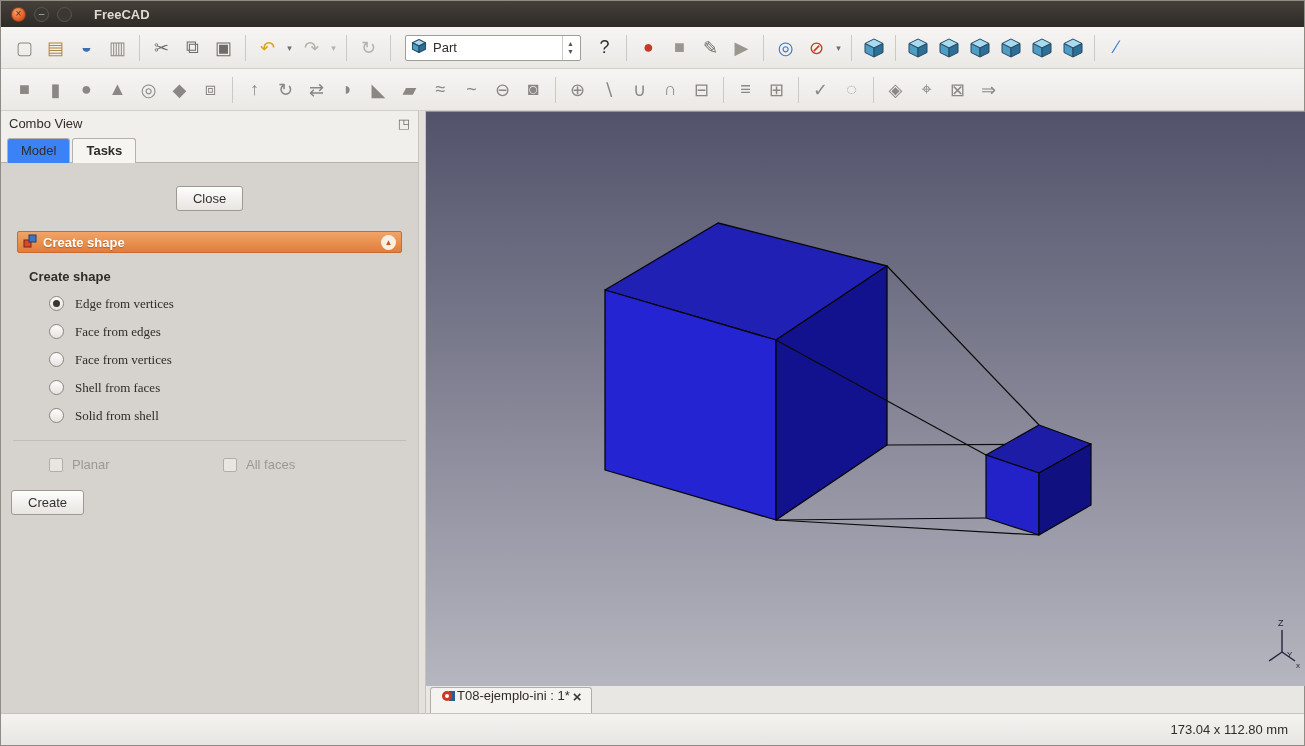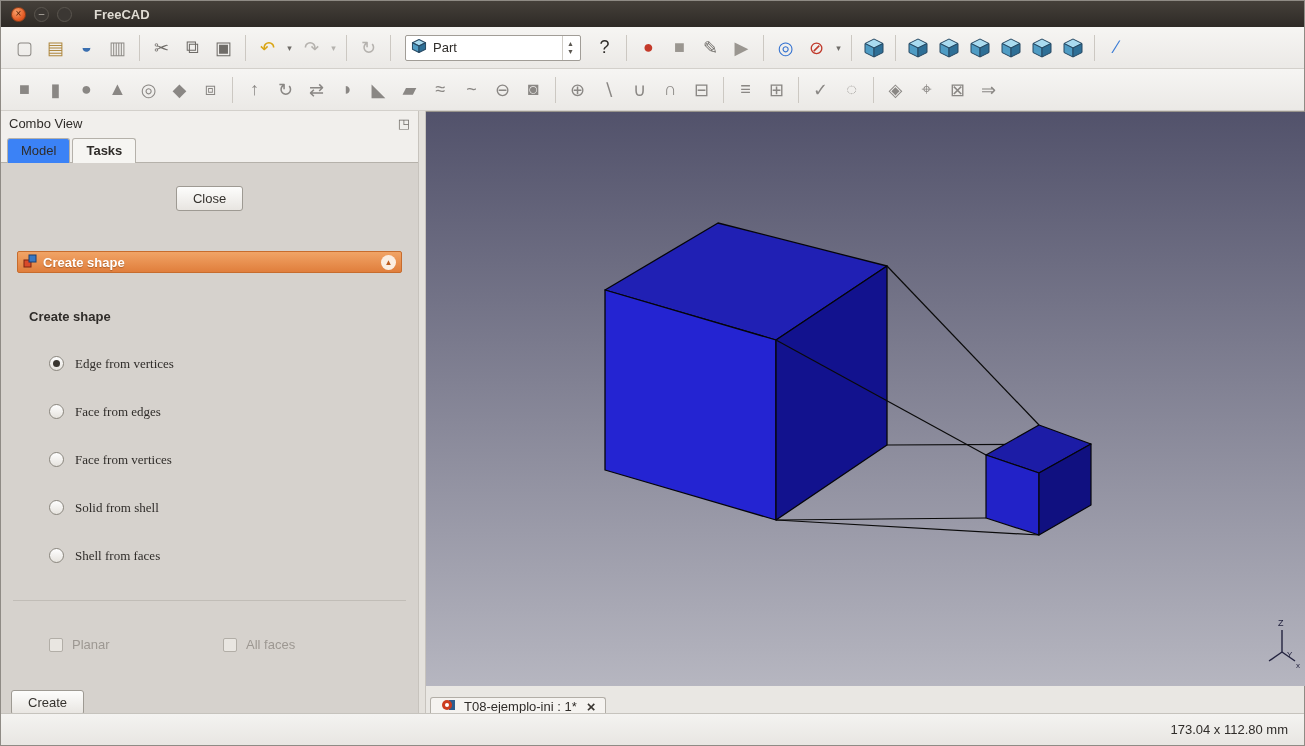--- a/index.html
+++ b/index.html
@@ -34,21 +34,21 @@
   
   .main{flex:1;display:flex;min-height:0;}
   .dock{width:418px;flex:0 0 418px;background:#f1efec;display:flex;flex-direction:column;border-right:1px solid #c7c3bd;}
   .dock-title{height:24px;flex:0 0 24px;display:flex;align-items:center;padding:0 8px;}
   .dock-float{margin-left:auto;color:#6f6b66;font-size:13px;}
   .tabs{display:flex;align-items:flex-end;padding:0 0 0 6px;height:27px;flex:0 0 27px;position:relative;z-index:2;}
   .tab{padding:4px 13px 5px;border:1px solid #b5b1aa;border-bottom:none;border-radius:3px 3px 0 0;
     background:#3b82f6;margin-right:2px;margin-bottom:-1px;}
   .tab.active{background:#f6f5f2;font-weight:bold;}
   .tasks{flex:1;background:#d6d2cd;border-top:1px solid #b5b1aa;display:flex;flex-direction:column;
-    padding:0 10px;min-height:0;gap:20px;}
+    padding:0 10px;min-height:0;}
   .btn{background:linear-gradient(#fdfdfc,#e8e5e1);border:1px solid #9e9a93;border-radius:3px;
     padding:4px 16px;font-family:inherit;font-size:13px;color:#35322e;cursor:default;}
   .close-btn{display:block;margin:23px auto 20px;}
   .task-header{height:22px;flex:0 0 22px;margin:0 6px;display:flex;align-items:center;gap:6px;padding:0 5px;
     background:linear-gradient(#f1a466,#e07e3c);border:1px solid #c76c2d;border-radius:2px;}
   .th-label{color:#fff;font-weight:bold;text-shadow:0 1px 1px rgba(90,40,0,.4);}
   .th-collapse{margin-left:auto;width:15px;height:15px;border-radius:50%;background:#fbeee2;color:#bc5c1e;
     display:flex;align-items:center;justify-content:center;font-size:8px;}
   .section-title{font-weight:bold;margin:16px 0 12px 18px;}
   .radio-row{display:flex;gap:11px;margin:0 0 12px 38px;font-family:Liberation Serif, serif;}
@@ -65,21 +65,21 @@
   .hint{margin-top:auto;margin-bottom:52px;padding-left:18px;}
 
   .splitter{width:7px;flex:0 0 7px;background:#e4e1dc;border-right:1px solid #c7c3bd;cursor:col-resize;}
 
   .right{flex:1;display:flex;flex-direction:column;min-width:0;}
   .viewport{height:574px;flex:0 0 574px;position:relative;border-top:1px solid #97938c;}
   .viewport svg{display:block;}
 
   .mdi-bar{height:30px;flex:0 0 30px;background:#e9e7e3;display:flex;align-items:flex-end;padding-left:4px;
     border-bottom:1px solid #c6c2bc;}
-  .mdi-tab{height:17px;display:flex;align-items:center;gap:7px;padding:0 10px;background:#f5f3f0;
+  .mdi-tab{height:27px;display:flex;padding:0 10px;background:#f5f3f0;
     border:1px solid #b2aea7;border-bottom:none;border-radius:3px 3px 0 0;}
   .tab-close{font-weight:bold;font-size:15px;color:#3a3632;margin-left:3px;}
 
   .statusbar{height:32px;flex:0 0 32px;background:linear-gradient(#f4f3f1,#e8e6e2);border-top:1px solid #c6c3bd;
     display:flex;align-items:center;justify-content:flex-end;padding-right:16px;}
 </style>
 </head>
 <body>
 
 <div class="app">
@@ -277,25 +277,25 @@
         <div class="radio-row">
           <span class="radio"></span>
           <span>Face from edges</span>
         </div>
         <div class="radio-row">
           <span class="radio"></span>
           <span>Face from vertices</span>
         </div>
         <div class="radio-row">
           <span class="radio"></span>
+          <span>Shell from faces</span>
+        </div>
+        <div class="radio-row">
+          <span class="radio"></span>
           <span>Solid from shell</span>
-        </div>
-        <div class="radio-row">
-          <span class="radio"></span>
-          <span>Shell from faces</span>
         </div>
 
         <hr class="rule">
 
         <div class="check-row">
           <div class="check-group first">
             <span class="checkbox"></span>
             <span class="check-label">Planar</span>
           </div>
           <div class="check-group">

